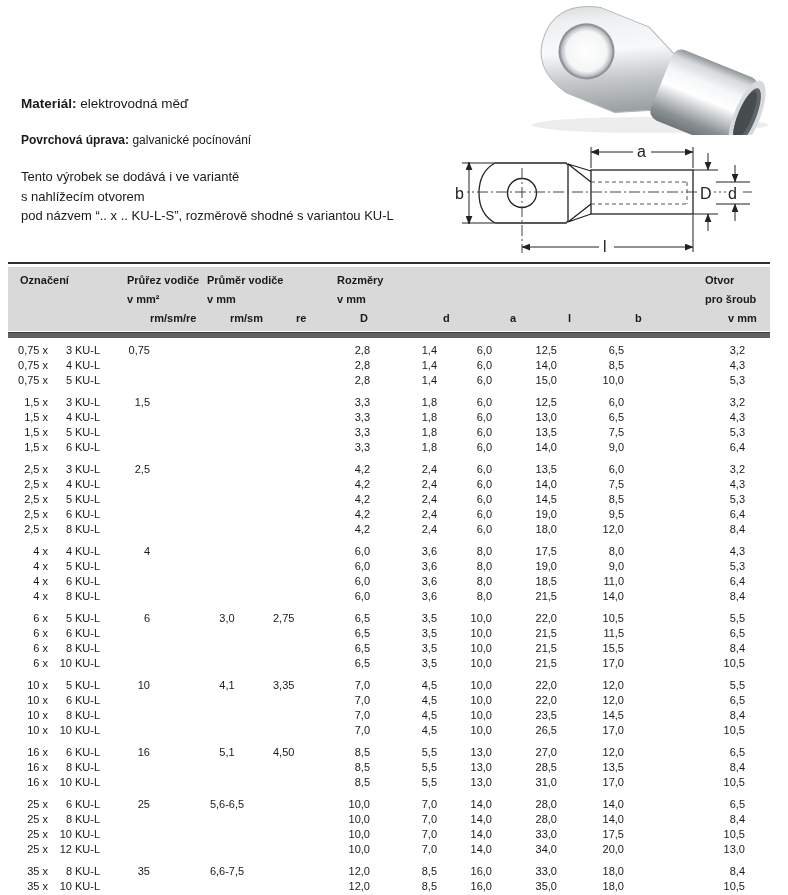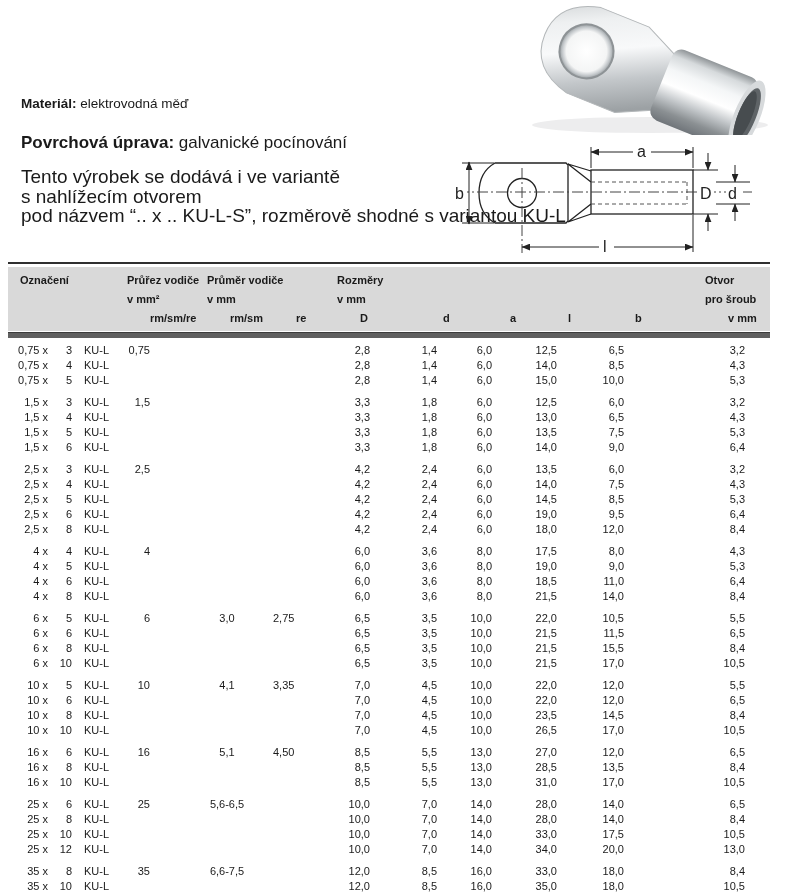--- a/index.html
+++ b/index.html
@@ -1,42 +1,42 @@
 <!DOCTYPE html>
 <html><head>
 <meta charset="utf-8">
 <style>
   html,body{margin:0;padding:0;background:#fff;}
   .page{position:relative;width:788px;height:895px;background:#ffffff;overflow:hidden;
         font-family:"Liberation Sans","DejaVu Sans",sans-serif;color:#1a1a1a;}
   
   .intro{position:absolute;left:21px;top:16px;font-size:13px;font-style:italic;line-height:19px;color:#222;}
   .material{position:absolute;left:21px;top:96px;font-size:13.5px;}
-  .surface{position:absolute;left:21px;top:133px;font-size:17px;}
-  .variant{position:absolute;left:21px;top:167px;font-size:19px;line-height:19.5px;}
+  .surface{position:absolute;left:21px;top:133px;font-size:12px;}
+  .variant{position:absolute;left:21px;top:167px;font-size:13px;line-height:19.5px;}
   .b{font-weight:bold;}
   
   .photo{position:absolute;left:505px;top:0;width:283px;height:135px;overflow:hidden;}
   .diagram{position:absolute;left:450px;top:138px;width:310px;height:124px;overflow:hidden;}
   .diagram text{font-family:"Liberation Sans",sans-serif;font-size:16px;fill:#222;}
   
   .table{position:absolute;left:8px;top:262px;width:762px;}
   .t-topline{border-top:2px solid #2f2f2f;}
   .thead{position:relative;height:64px;background:#d9d9d9;margin-top:3px;font-size:11px;font-weight:bold;}
   .thead span{position:absolute;white-space:nowrap;}
   .r1{top:7px;} .r2{top:26px;} .r3{top:45px;padding-left:23px;}
   .tbar{height:5px;background:#606060;margin-top:1px;border-top:1px solid #3c3c3c;}
   .tbody{font-size:11px;}
   .tgroup{margin-top:7px;}
   .tgroup:first-child{margin-top:5px;}
   .trow{display:flex;height:15px;line-height:15px;white-space:nowrap;}
   .cell{display:block;box-sizing:border-box;}
   .c-size{width:40px;text-align:right;}
   .c-num{width:24px;text-align:right;}
-  .c-suf{width:45px;text-align:left;padding-left:12px;}
+  .c-suf{width:45px;text-align:left;padding-left:3px;}
   .c-prurez{width:33px;text-align:right;}
   .c-rmsm{width:95px;text-align:center;padding-left:59px;}
   .c-re{width:60px;text-align:left;padding-left:28px;}
   .c-D{width:65px;text-align:right;}
   .c-d{width:67px;text-align:right;}
   .c-a{width:55px;text-align:right;}
   .c-l{width:65px;text-align:right;}
   .c-b{width:67px;text-align:right;}
   .c-otvor{width:121px;text-align:right;}
 </style>

